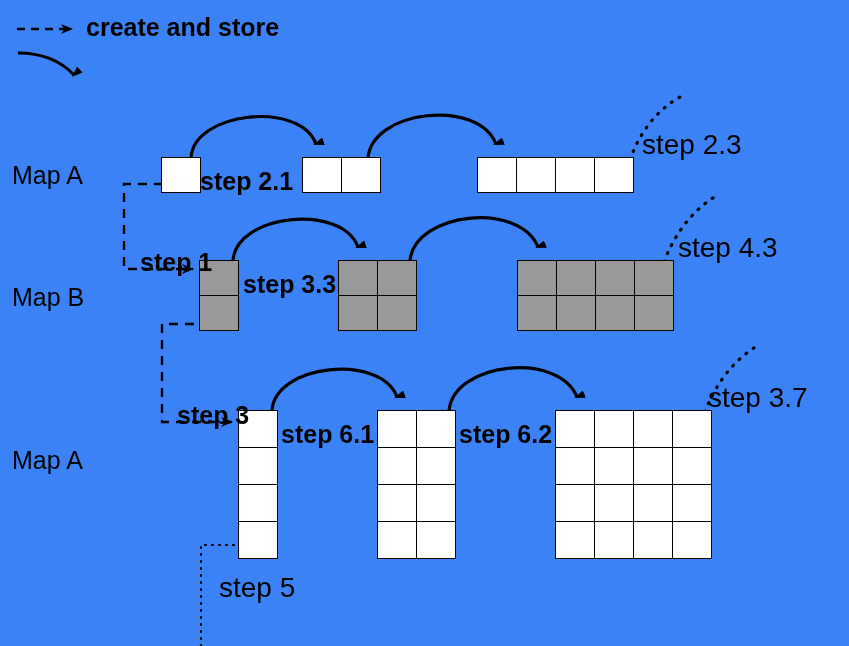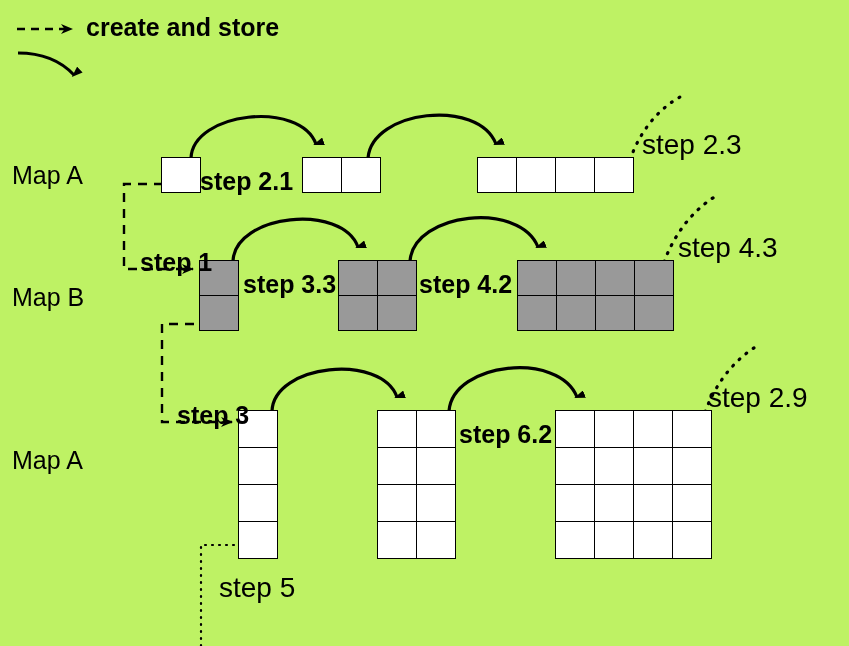--- a/index.html
+++ b/index.html
@@ -1,19 +1,19 @@
 <!DOCTYPE html>
 <html><head>
 <meta charset="utf-8">
 <style>
   html,body{margin:0;padding:0;background:#ffffff;}
   #root{
     position:relative;
     width:849px;height:646px;
-    background:#bef264;
+    background:#3b82f6;
     font-family:"Liberation Sans", sans-serif;
     overflow:hidden;
   }
   #svg-layer{position:absolute;left:0;top:0;width:849px;height:646px;}
   .lbl{
     position:absolute;
     white-space:nowrap;
     color:#000000;
     line-height:1;
   }
@@ -171,23 +171,23 @@
       <div class="cell"></div>
       <div class="cell"></div>
       <div class="cell"></div>
       <div class="cell"></div>
     </div>
 
   <div class="lbl step-bold" style="left:200px;top:131px;">step 2.1</div>
   <div class="lbl step-plain" style="left:642px;top:131px;">step 2.3</div>
 
   <div class="lbl step-bold" style="left:243px;top:234px;">step 3.3</div>
-  <div class="lbl step-bold" style="left:419px;top:234px;">step 4.2</div>
   <div class="lbl step-plain" style="left:678px;top:234px;">step 4.3</div>
 
+  <div class="lbl step-bold" style="left:281px;top:384px;">step 6.1</div>
   <div class="lbl step-bold" style="left:459px;top:384px;">step 6.2</div>
-  <div class="lbl step-plain" style="left:708px;top:384px;">step 2.9</div>
+  <div class="lbl step-plain" style="left:708px;top:384px;">step 3.7</div>
 
   <div class="lbl step-bold" style="left:140px;top:212px;">step 1</div>
   <div class="lbl step-bold" style="left:177px;top:365px;">step 3</div>
   <div class="lbl step-plain" style="left:219px;top:574px;">step 5</div>
 
 </div>
 
 </body></html>

